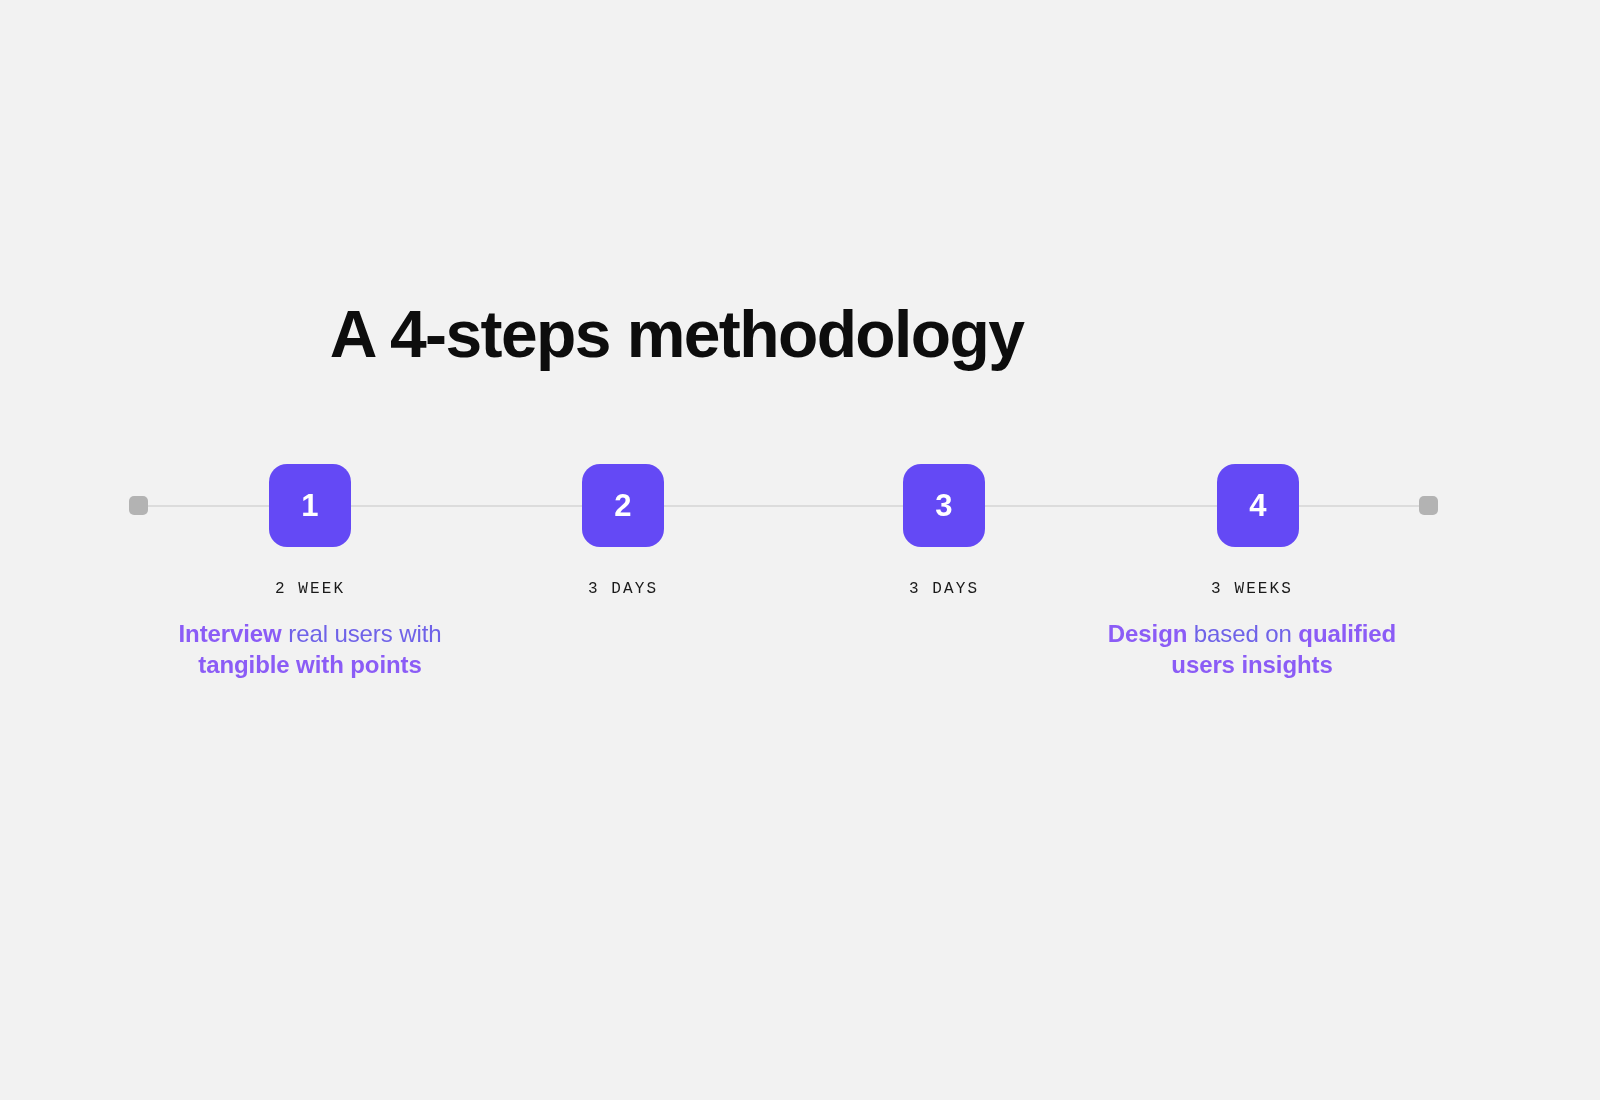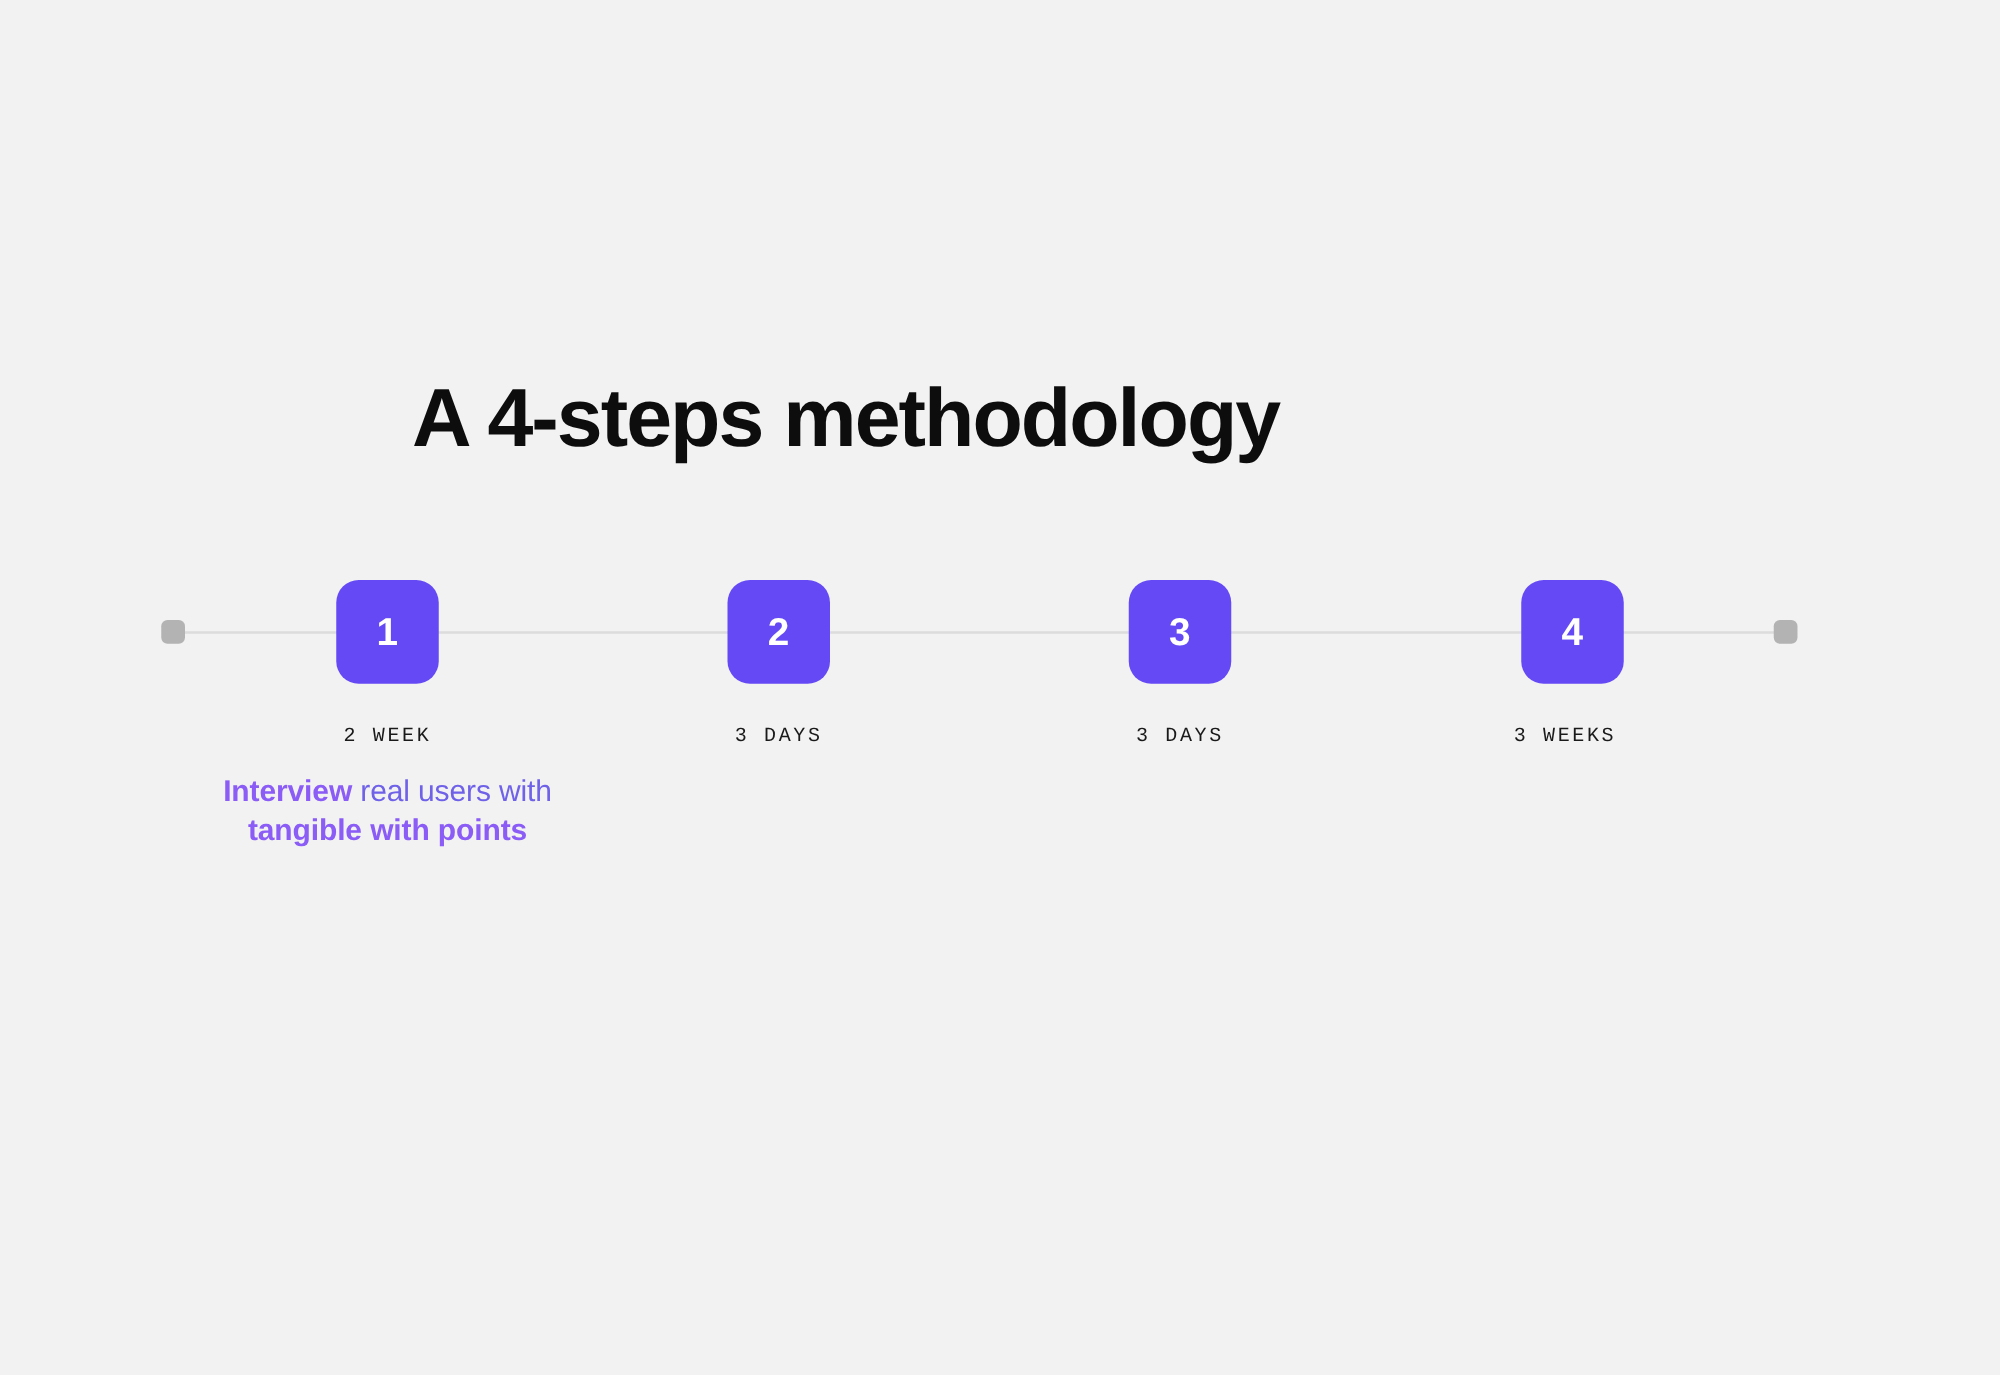--- a/index.html
+++ b/index.html
@@ -142,14 +142,15 @@
       <div class="step-desc"><b>Interview</b><span> real users with </span><b>tangible with points</b></div>
     </div>
     <div class="step-col" style="left: 473px;">
       <div class="step-duration">3 DAYS</div>
     </div>
     <div class="step-col" style="left: 794px;">
       <div class="step-duration">3 DAYS</div>
     </div>
     <div class="step-col" style="left: 1069px; margin-left: 33px;">
       <div class="step-duration">3 WEEKS</div>
+      <div class="step-desc"><b>Design</b><span> based on </span><b>qualified users insights</b></div>
     </div>
   </div>
 
 </body></html>

